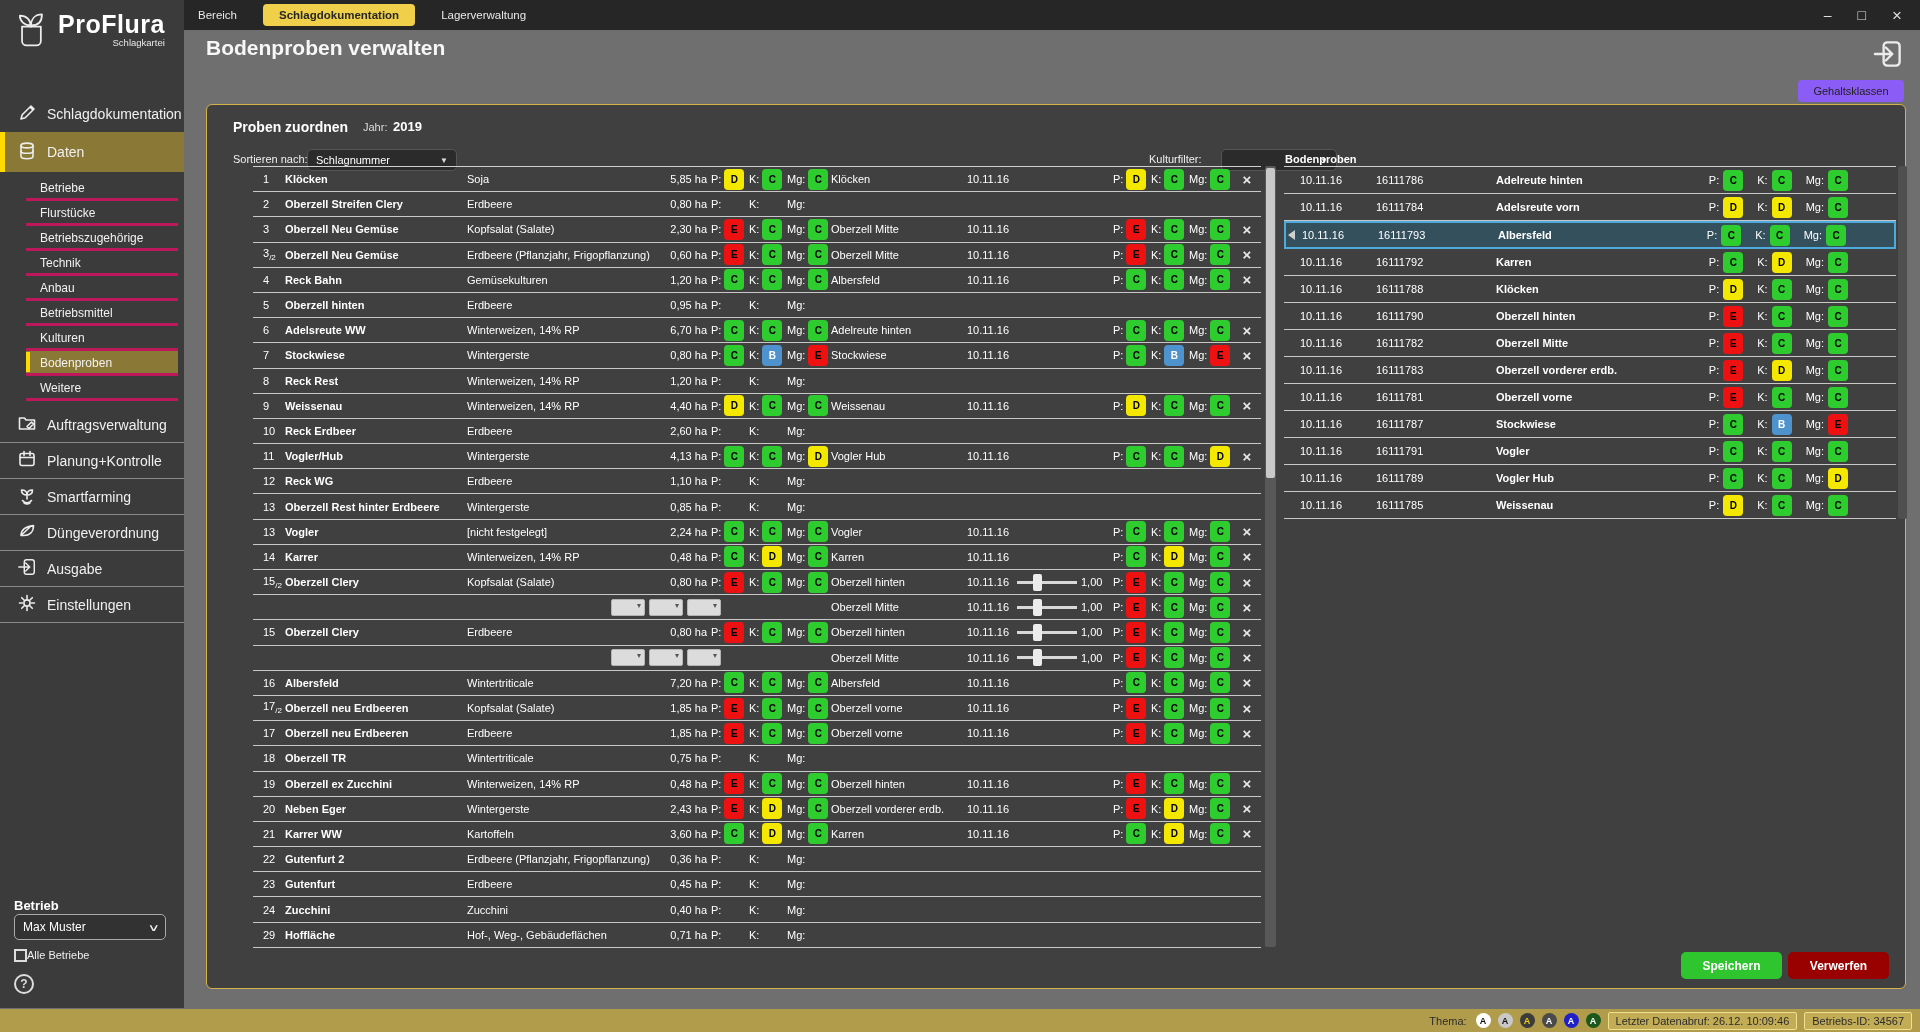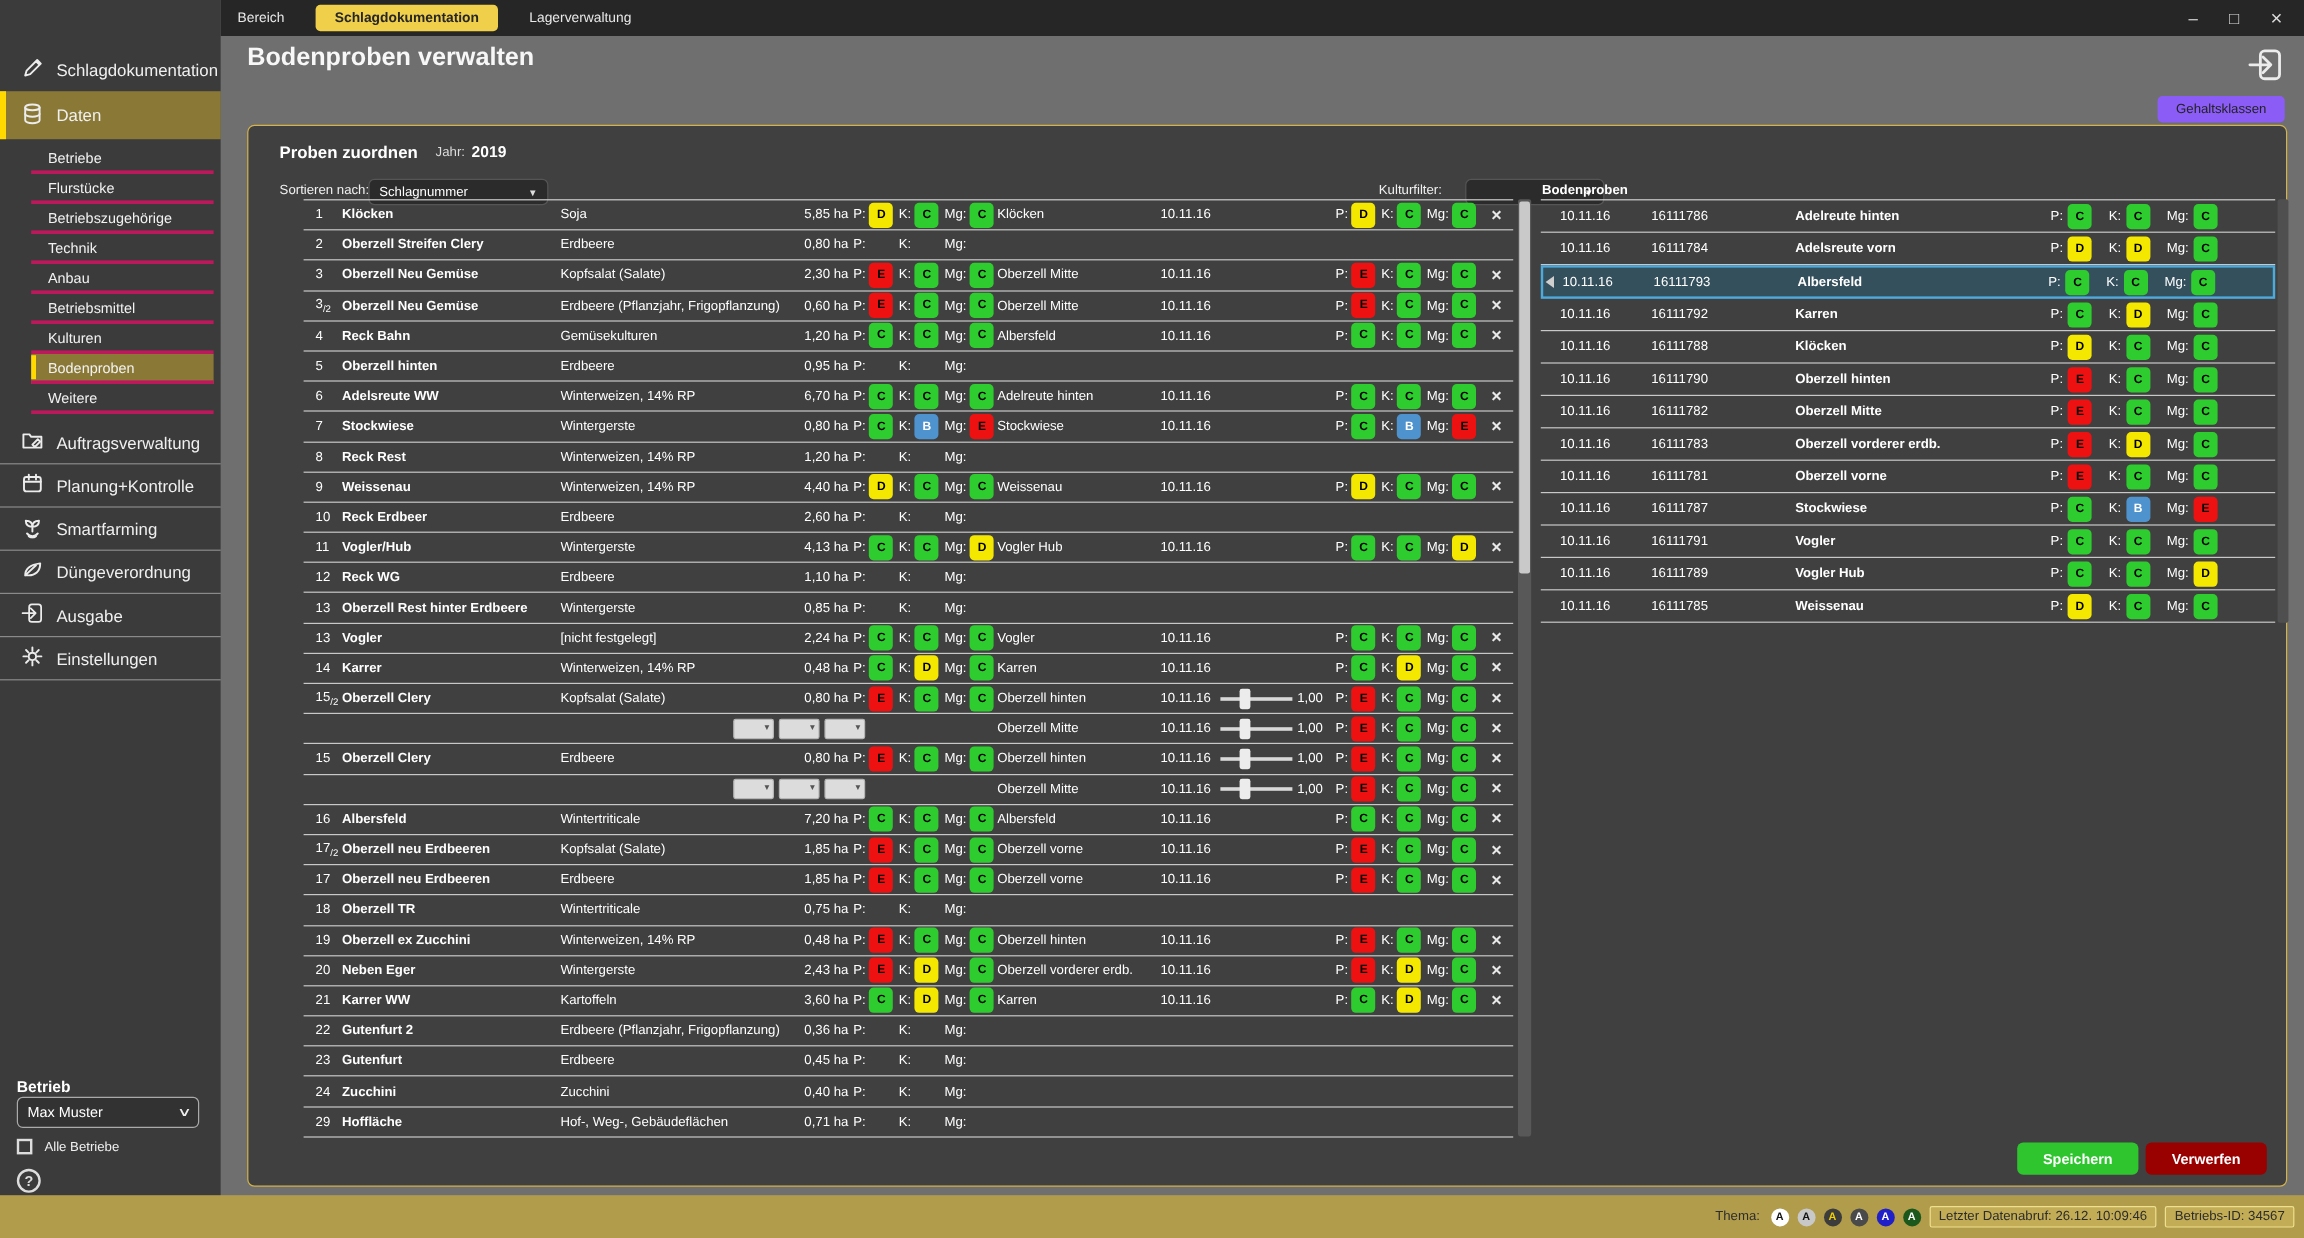--- a/index.html
+++ b/index.html
@@ -32,21 +32,21 @@
   .subnav { margin:4px 0 6px 26px; width:152px; }
   .sub-item { position:relative; height:25px; line-height:24px; padding-left:14px; color:#f2f2f2;
     font-size:12px; border-bottom:3px solid #be185d; cursor:default; }
   .sub-item.active { background:#8a7836; }
   .sub-item.active::before { content:""; position:absolute; left:0; top:1px; bottom:1px; width:4px; background:#ffd900; }
   .sidebar-bottom { position:absolute; left:14px; bottom:14px; width:158px; }
   .betrieb-label { color:#fff; font-weight:bold; font-size:13px; margin-bottom:1px; }
   .betrieb-select { width:152px; height:26px; border:1px solid #aaa; border-radius:5px; background:#323232;
     display:flex; align-items:center; color:#fff; font-size:12px; padding:0 8px; cursor:default; }
   .betrieb-select .chev { margin-left:auto; font-size:10px; color:#eee; transform:scaleX(1.7); }
-  .checkbox-row { display:flex; align-items:center; gap:10px; margin-top:9px; color:#f0f0f0; font-size:11px; }
+  .checkbox-row { display:flex; gap:0; margin-top:9px; color:#f0f0f0; font-size:11px; }
   .checkbox { width:13px; height:13px; border:2px solid #ddd; background:transparent; }
   .help-circle { width:20px; height:20px; border:2px solid #ddd; border-radius:50%; color:#ddd;
     font-size:12px; font-weight:bold; display:flex; align-items:center; justify-content:center; margin-top:12px; }
 
   
   .main { position:absolute; left:184px; top:30px; right:0; bottom:24px; background:#6f6f6f; }
   .page-title { position:absolute; left:22px; top:6px; color:#f7f7f7; font-size:21px; font-weight:bold; }
   .export-btn { position:absolute; right:16px; top:8px; width:32px; height:32px; cursor:default; }
   .gehalt-btn { position:absolute; right:16px; top:50px; width:106px; height:22px; background:#8b5cf6;
     border:none; border-radius:4px; font-size:11px; color:#222; font-family:inherit; cursor:default; }
@@ -116,21 +116,21 @@
   .bp-pair .pair-label { margin-right:4px; }
   .bp-pad { width:34px; }
   .bp-scroll { position:absolute; left:1691px; top:61px; width:9px; height:353px; background:#4f4f4f; border-radius:2px; }
 
   .save-btn, .discard-btn { position:absolute; top:847px; width:101px; height:27px; border:none; border-radius:5px;
     color:#fff; font-weight:bold; font-size:12px; font-family:inherit; cursor:default; }
   .save-btn { left:1474px; background:#2fc52f; }
   .discard-btn { left:1581px; background:#990000; }
 
   
-  .statusbar { position:absolute; left:0; bottom:0; width:1920px; height:36px; background:#b19c4b;
+  .statusbar { position:absolute; left:0; bottom:0; width:1920px; height:23px; background:#b19c4b;
     display:flex; align-items:center; justify-content:flex-end; gap:7px; padding-right:8px;
     font-size:11px; color:#2d2d2d; }
   .thema-label { margin-right:2px; }
   .circle { width:15px; height:15px; border-radius:50%; display:inline-flex; align-items:center;
     justify-content:center; font-size:9px; font-weight:bold; }
   .status-box { background:#c2ac55; border:1px solid #efe08f; border-radius:2px; padding:2px 7px; }
 
   svg.icon { stroke:#ececec; fill:none; stroke-width:1.6; stroke-linecap:round; stroke-linejoin:round; }
 </style>
 <style>.badge.C{background:#2ecc2e}.badge.D{background:#f5e800}.badge.E{background:#ee1111}.badge.B{background:#4e93ce}</style></head>
@@ -145,20 +145,33 @@
       <span class="menu-item">Lagerverwaltung</span>
     </div>
     <div class="win-controls">
       <span>–</span>
       <span>□</span>
       <span style="font-size:17px;">×</span>
     </div>
   </div>
 
   <div class="sidebar">
+    <div class="logo">
+      <span>
+        <svg class="icon" width="36" height="42" viewBox="0 0 32 38" stroke-width="2">
+          <path d="M7 15 h17 v13 a4 4 0 0 1 -4 4 H11 a4 4 0 0 1 -4 -4 z"></path>
+          <path d="M15 15 C15 9 11 5 5 5 c0 5 4 9 10 9"></path>
+          <path d="M15 15 c0 -7 4 -11 10 -11 0 7 -4 10 -10 10"></path>
+        </svg>
+      </span>
+      <div class="logo-text">
+        <span class="logo-title">ProFlura</span>
+        <span class="logo-sub">Schlagkartei</span>
+      </div>
+    </div>
     <div class="nav">
       <div class="nav-item">
         <span>
           <svg class="icon" width="20" height="20" viewBox="0 0 20 20">
             <path d="M4 16 l1.2-4.2 L14 3 l3 3 -8.8 8.8z M13 4 l3 3"></path>
           </svg></span>
         <span>Schlagdokumentation</span>
       </div>
       <div class="nav-item active">
         <span>

